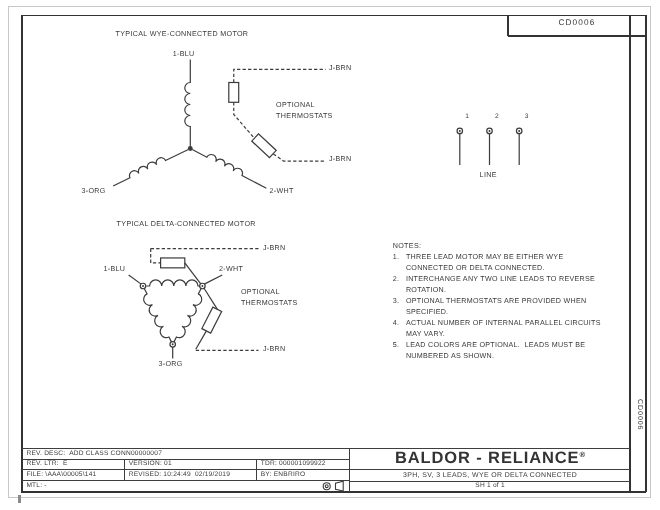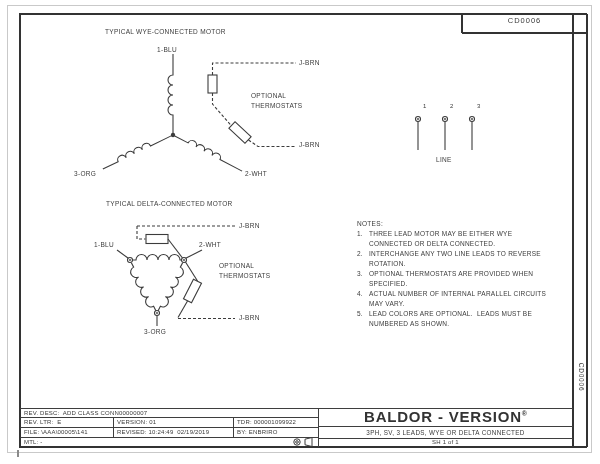--- a/index.html
+++ b/index.html
@@ -188,18 +188,18 @@
   <div class="t f6" style="left:24px;top:409.5px;">REV. DESC:  ADD CLASS CONN00000007</div>
   <div class="t f6" style="left:24px;top:419px;">REV. LTR:  E</div>
   <div class="t f6" style="left:117px;top:419px;">VERSION: 01</div>
   <div class="t f6" style="left:237px;top:419px;">TDR: 000001099922</div>
   <div class="t f6" style="left:24px;top:429px;">FILE: \AAA\00005\141</div>
   <div class="t f6" style="left:117px;top:429px;">REVISED: 10:24:49  02/19/2019</div>
   <div class="t f6" style="left:237px;top:429px;">BY: ENBRIRO</div>
   <div class="t f6" style="left:24px;top:439px;">MTL: -</div>
 
   <div class="brand">
-    <span>BALDOR - VERSION</span><span class="reg">®</span>
+    <span>BALDOR - RELIANCE</span><span class="reg">®</span>
   </div>
   <div class="t f63 ctr" style="left:318px;top:428.5px;width:255px;">3PH, SV, 3 LEADS, WYE OR DELTA CONNECTED</div>
   <div class="t f6 ctr" style="left:318px;top:439px;width:255px;">SH 1 of 1</div>
 
 </div>
 
 </body></html>

